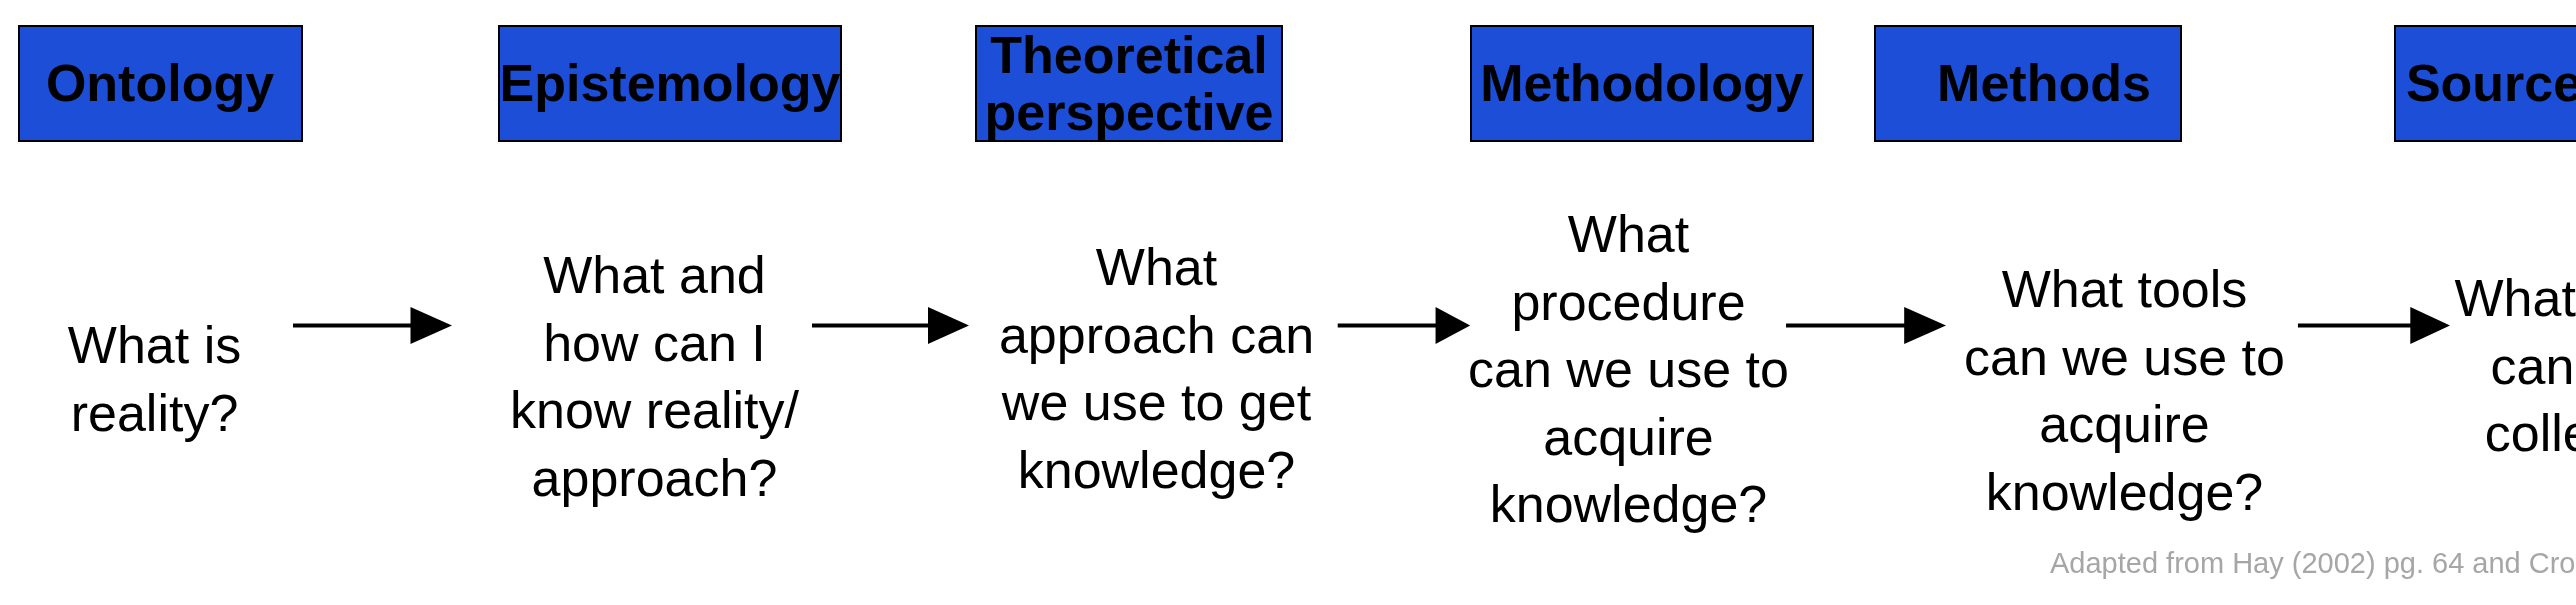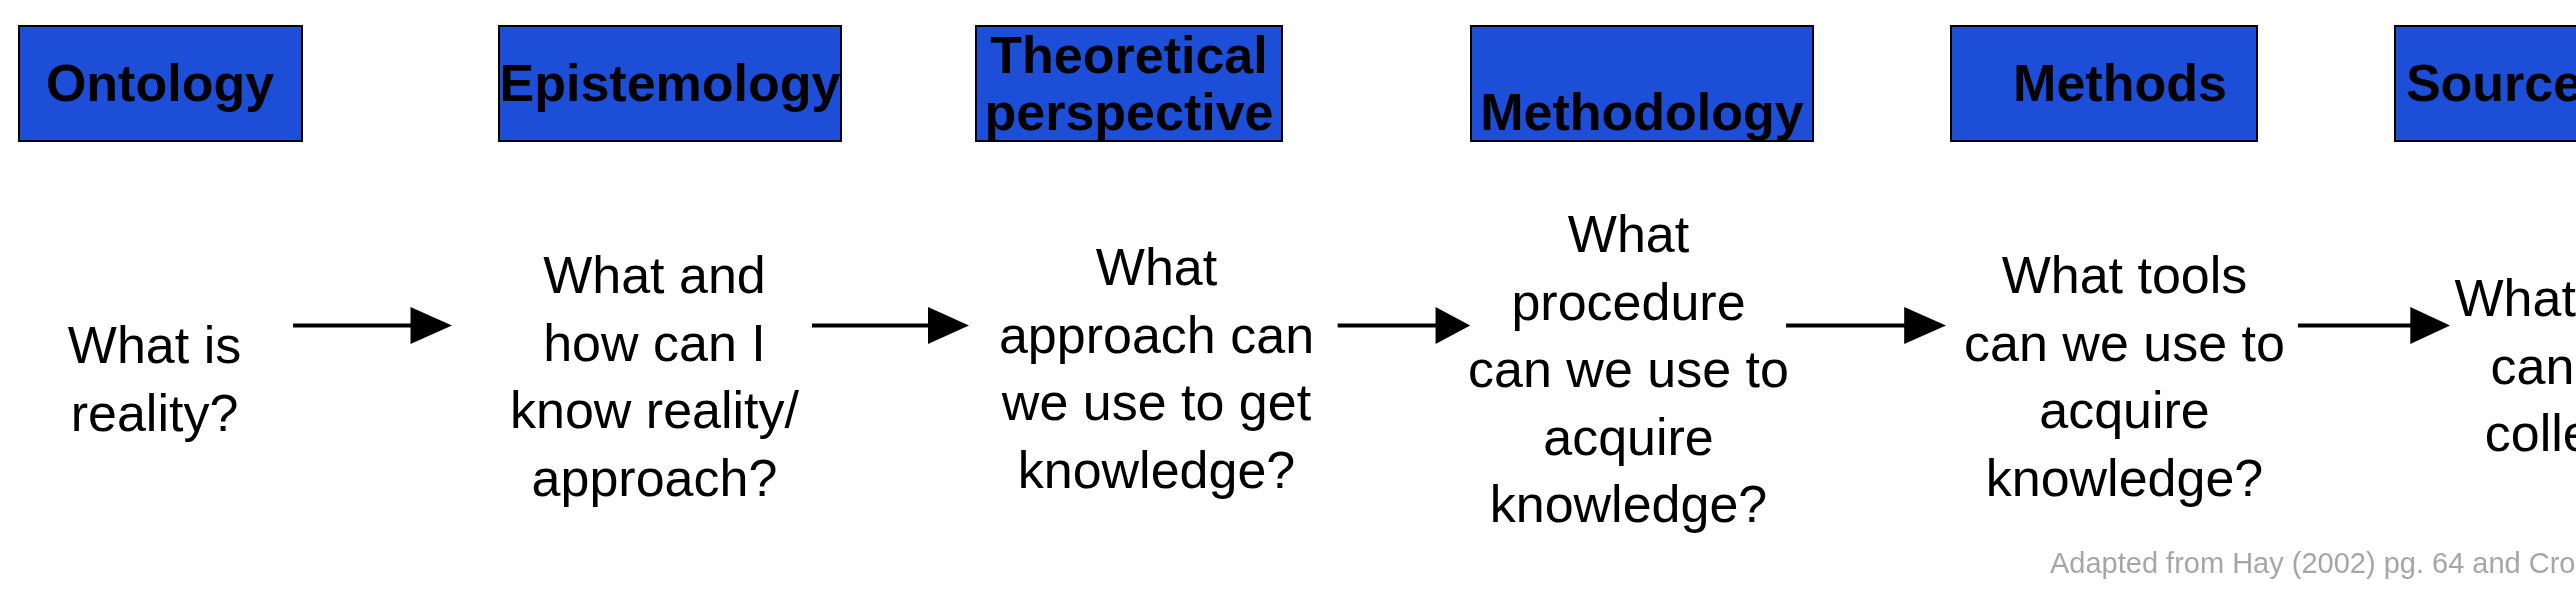--- a/index.html
+++ b/index.html
@@ -28,39 +28,39 @@
   .concept-box .box-label {
     font-size: 52px;
     font-weight: 700;
     color: #000000;
     line-height: 1.08;
     white-space: pre-line;
   }
   .box-1 { left: 17.5px;   width: 285px; }
   .box-2 { left: 498px;  width: 344px; }
   .box-3 { left: 975px; width: 308px; }
-  .box-4 { left: 1470px; width: 344px; align-items: flex-end; }
-  .box-5 { left: 1950px; width: 308px; padding-left: 32px; }
+  .box-4 { left: 1470px; width: 344px; }
+  .box-5 { left: 1874px; width: 308px; padding-left: 32px; }
   .box-6 { left: 2394px; width: 229px; }
 
   
   .question {
     position: absolute;
     text-align: center;
     font-size: 52px;
     font-weight: 400;
     color: #000000;
     line-height: 1.3;
     white-space: pre-line;
   }
   .q-1 { left: 0px;    width: 309px; top: 296px; margin-top: 16px; }
   .q-2 { left: 474px;  width: 361px; top: 242px; }
   .q-3 { left: 976px; width: 361px; top: 234px; }
   .q-4 { left: 1448px; width: 361px; top: 201px; }
-  .q-5 { left: 1944px; width: 361px; top: 242px; }
+  .q-5 { left: 1944px; width: 361px; top: 256px; }
   .q-6 { left: 2399px; width: 348px; top: 265px; }
 
   
   .arrow {
     position: absolute;
     top: 304px;
     height: 43px;
     display: block;
   }
   .arrow line { stroke: #000000; stroke-width: 8; }

